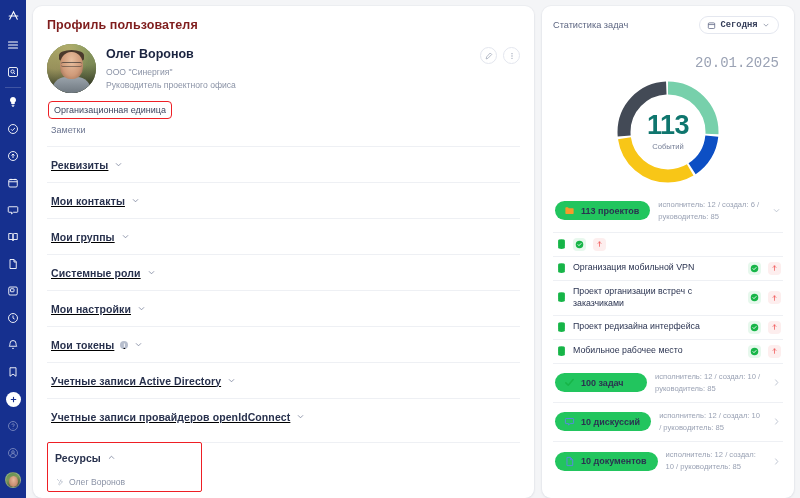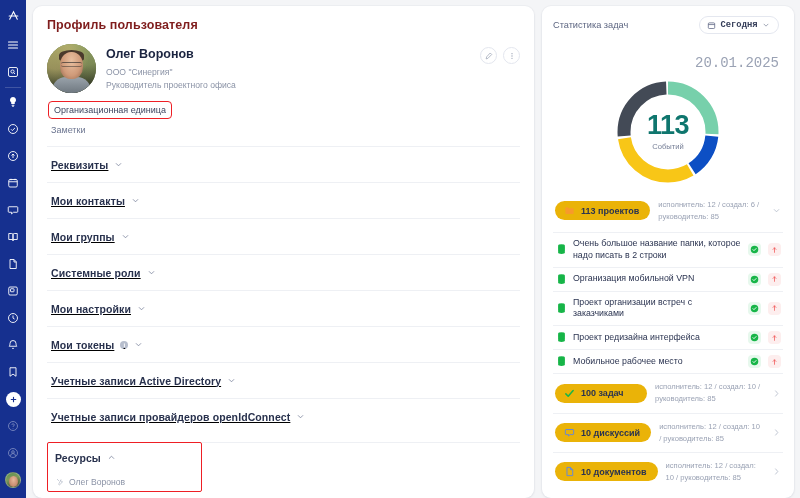--- a/index.html
+++ b/index.html
@@ -245,21 +245,21 @@
   .summary-row {
     display: flex; align-items: center;
     gap: 8px;
     padding: 7px 2px 7px 2px;
     border-top: 1px solid #eef0f4;
     cursor: pointer;
   }
   .summary-row.first { border-top: none; }
   .pill {
     display: inline-flex; align-items: center; gap: 6px;
-    background: #eab308; border-radius: 12px;
+    background: #22c55e; border-radius: 12px;
     padding: 4px 11px 4px 9px;
     font-size: 9px; font-weight: bold; color: #2a3350;
     flex: 0 0 auto;
     min-width: 92px;
   }
   .meta {
     font-size: 7.6px; color: #9aa2b4; line-height: 1.6;
     flex: 1 1 auto;
   }
   .row-chev { color: #b4bbc9; flex: 0 0 auto; display:flex; }
@@ -616,21 +616,20 @@
             <svg width="9" height="11" viewBox="0 0 16 20" fill="currentColor">
               <ellipse cx="8" cy="3" rx="6" ry="2.6"></ellipse>
                 <rect x="2" y="3" width="12" height="4.2"></rect>
                 <ellipse cx="8" cy="7.2" rx="6" ry="2.6"></ellipse>
                 <rect x="2" y="7.2" width="12" height="4.2"></rect>
                 <ellipse cx="8" cy="11.4" rx="6" ry="2.6"></ellipse>
                 <rect x="2" y="11.4" width="12" height="4.2"></rect>
                 <ellipse cx="8" cy="15.6" rx="6" ry="2.6"></ellipse>
             </svg>
           </span>
-          <span class="proj-name">Очень большое название папки, которое надо писать в 2 строки</span>
           <span class="badge ok">
             <svg width="9" height="9" viewBox="0 0 24 24" fill="currentColor">
                 <circle cx="12" cy="12" r="10"></circle>
                 <path d="M8 12.4l2.6 2.6L16.2 9.4" stroke="#fff" stroke-width="2.4" fill="none" stroke-linecap="round"></path>
               </svg>
           </span>
           <span class="badge up">
             <svg width="7" height="8" viewBox="0 0 24 24" fill="none" stroke="currentColor" stroke-width="2.6" stroke-linecap="round">
                 <path d="M12 20V5M12 5l-5 5M12 5l5 5"></path>
               </svg>

